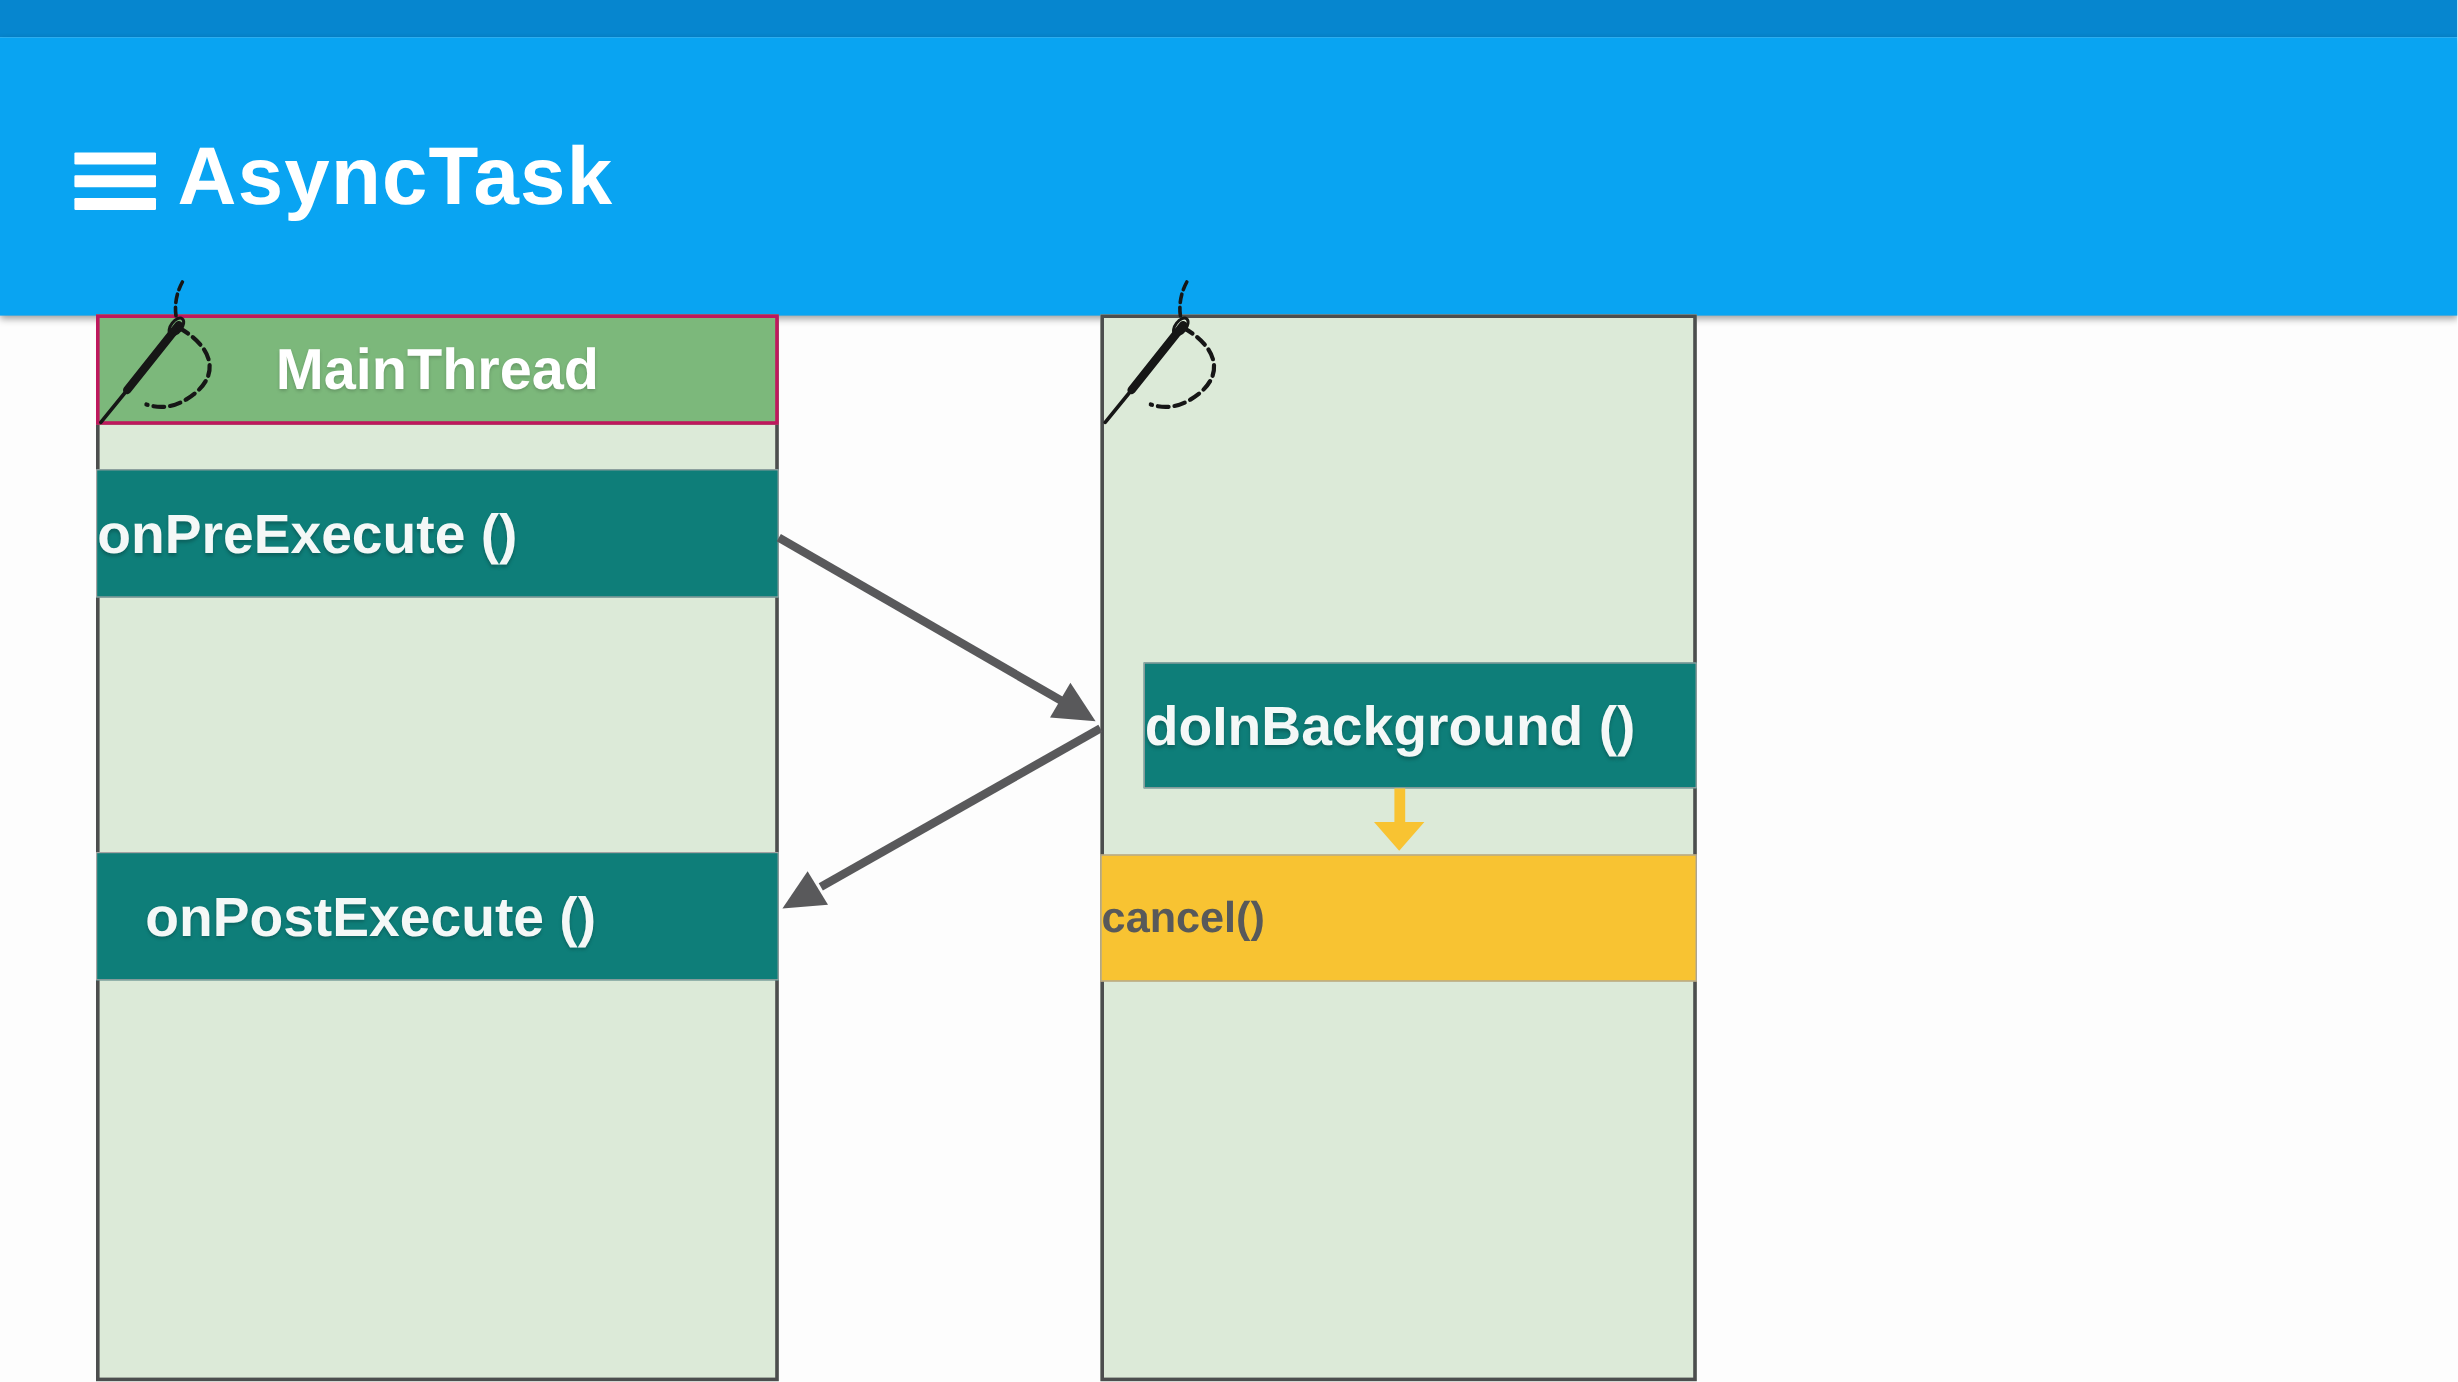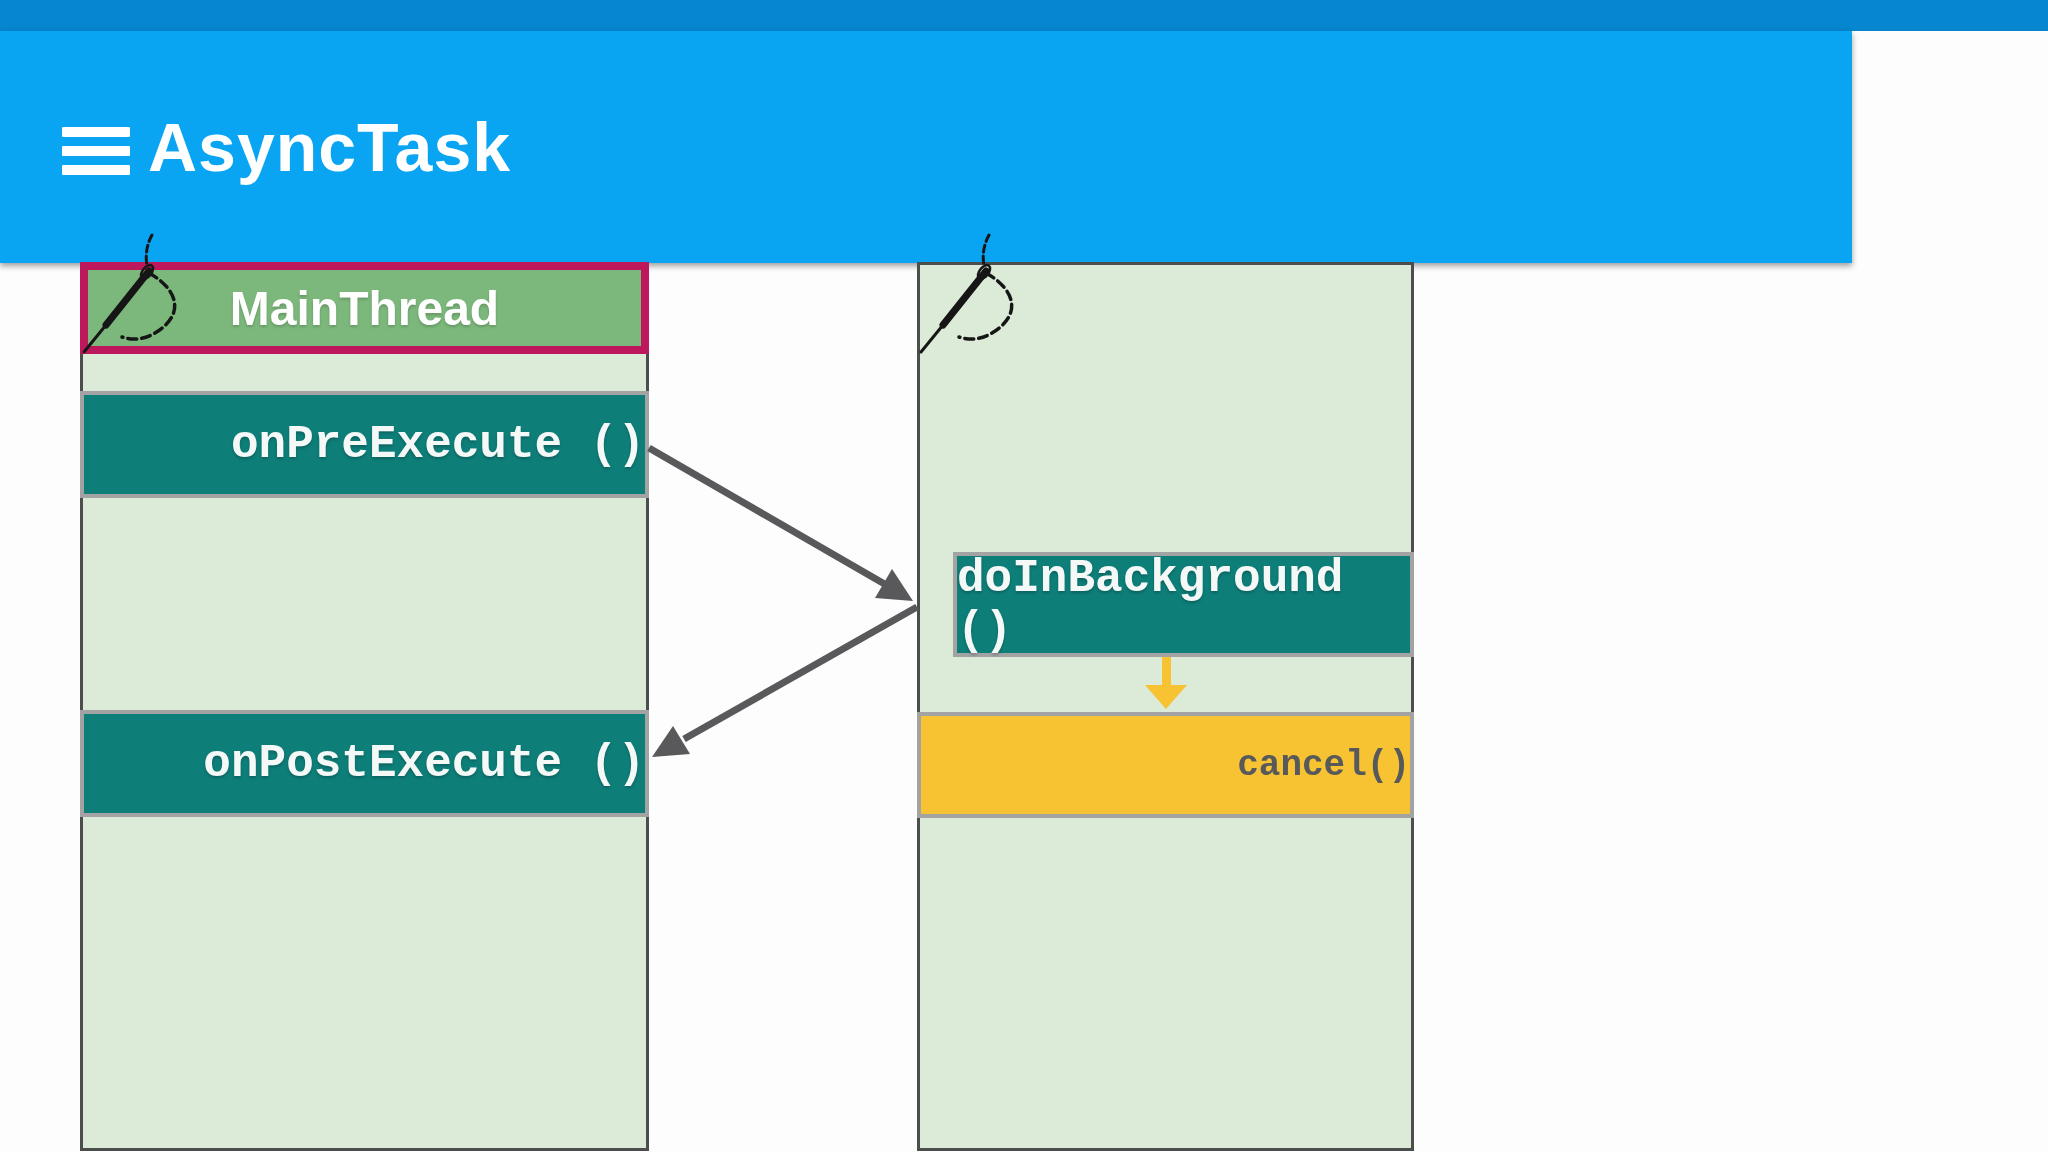--- a/index.html
+++ b/index.html
@@ -1,42 +1,42 @@
 <!DOCTYPE html>
 <html><head>
 <meta charset="utf-8">
 <style>
   html,body{margin:0;padding:0;background:#ffffff;}
   .page{position:relative;width:2048px;height:1152px;overflow:hidden;
         font-family:"Liberation Sans",sans-serif;background:#fdfdfd;}
 
   
   .top-strip{position:absolute;left:0;top:0;width:2048px;height:31px;background:#0686cf;}
-  .app-bar{position:absolute;left:0;top:31px;width:1852px;height:232px;background:#09a4f2;
+  .app-bar{position:absolute;left:0;top:31px;width:2048px;height:232px;background:#09a4f2;
            box-shadow:0 3px 6px rgba(0,0,0,0.38);}
   .menu{position:absolute;left:62px;top:96px;width:68px;height:49px;cursor:pointer;}
   .menu .bar{position:absolute;left:0;width:68px;height:10px;background:#ffffff;border-radius:1px;}
   .menu .b1{top:0;} .menu .b2{top:19px;} .menu .b3{top:38px;}
   .app-title{position:absolute;left:148px;top:82px;font-size:68px;font-weight:bold;
              color:#ffffff;line-height:1.0;letter-spacing:1px;}
 
   
   .thread-col{position:absolute;top:262px;height:889px;background:#dcead8;
               border:3px solid #4c4e4e;box-sizing:border-box;}
   .col-main{left:80px;width:569px;}
   .col-worker{left:917px;width:497px;}
   .thread-header{position:absolute;left:-3px;top:-3px;right:-3px;height:92px;background:#7cb87b;
-                 border:8px solid #be185d;box-sizing:border-box;
+                 border:3px solid #be185d;box-sizing:border-box;
                  display:flex;align-items:center;justify-content:center;}
   .thread-title{color:#ffffff;font-size:48px;font-weight:bold;
                 text-shadow:0 2px 3px rgba(0,0,0,0.18);}
 
   .method-box{position:absolute;left:-3px;right:-3px;height:107px;background:#0e7e79;
-              border:4px solid #a3a3a3;box-sizing:border-box;
-              display:flex;align-items:center;justify-content:flex-end;font-family:Liberation Mono, monospace;}
+              border:1px solid #a3a3a3;box-sizing:border-box;
+              display:flex;align-items:center;justify-content:flex-start;}
   .method-label{color:#f4f8f7;font-size:46px;font-weight:bold;
                 text-shadow:0 2px 3px rgba(0,0,0,0.22);}
   .box-pre{top:126px;}
   .box-post{top:445px;padding-left:40px;}
   .box-doin{top:287px;height:105px;margin-left:36px;}
   .box-cancel{top:447px;height:106px;background:#f8c332;}
   .cancel-label{color:#58595a;font-size:36px;font-weight:bold;text-shadow:none;}
 
   
   .down-arrow{position:absolute;left:0;top:392px;width:100%;height:55px;pointer-events:none;}

